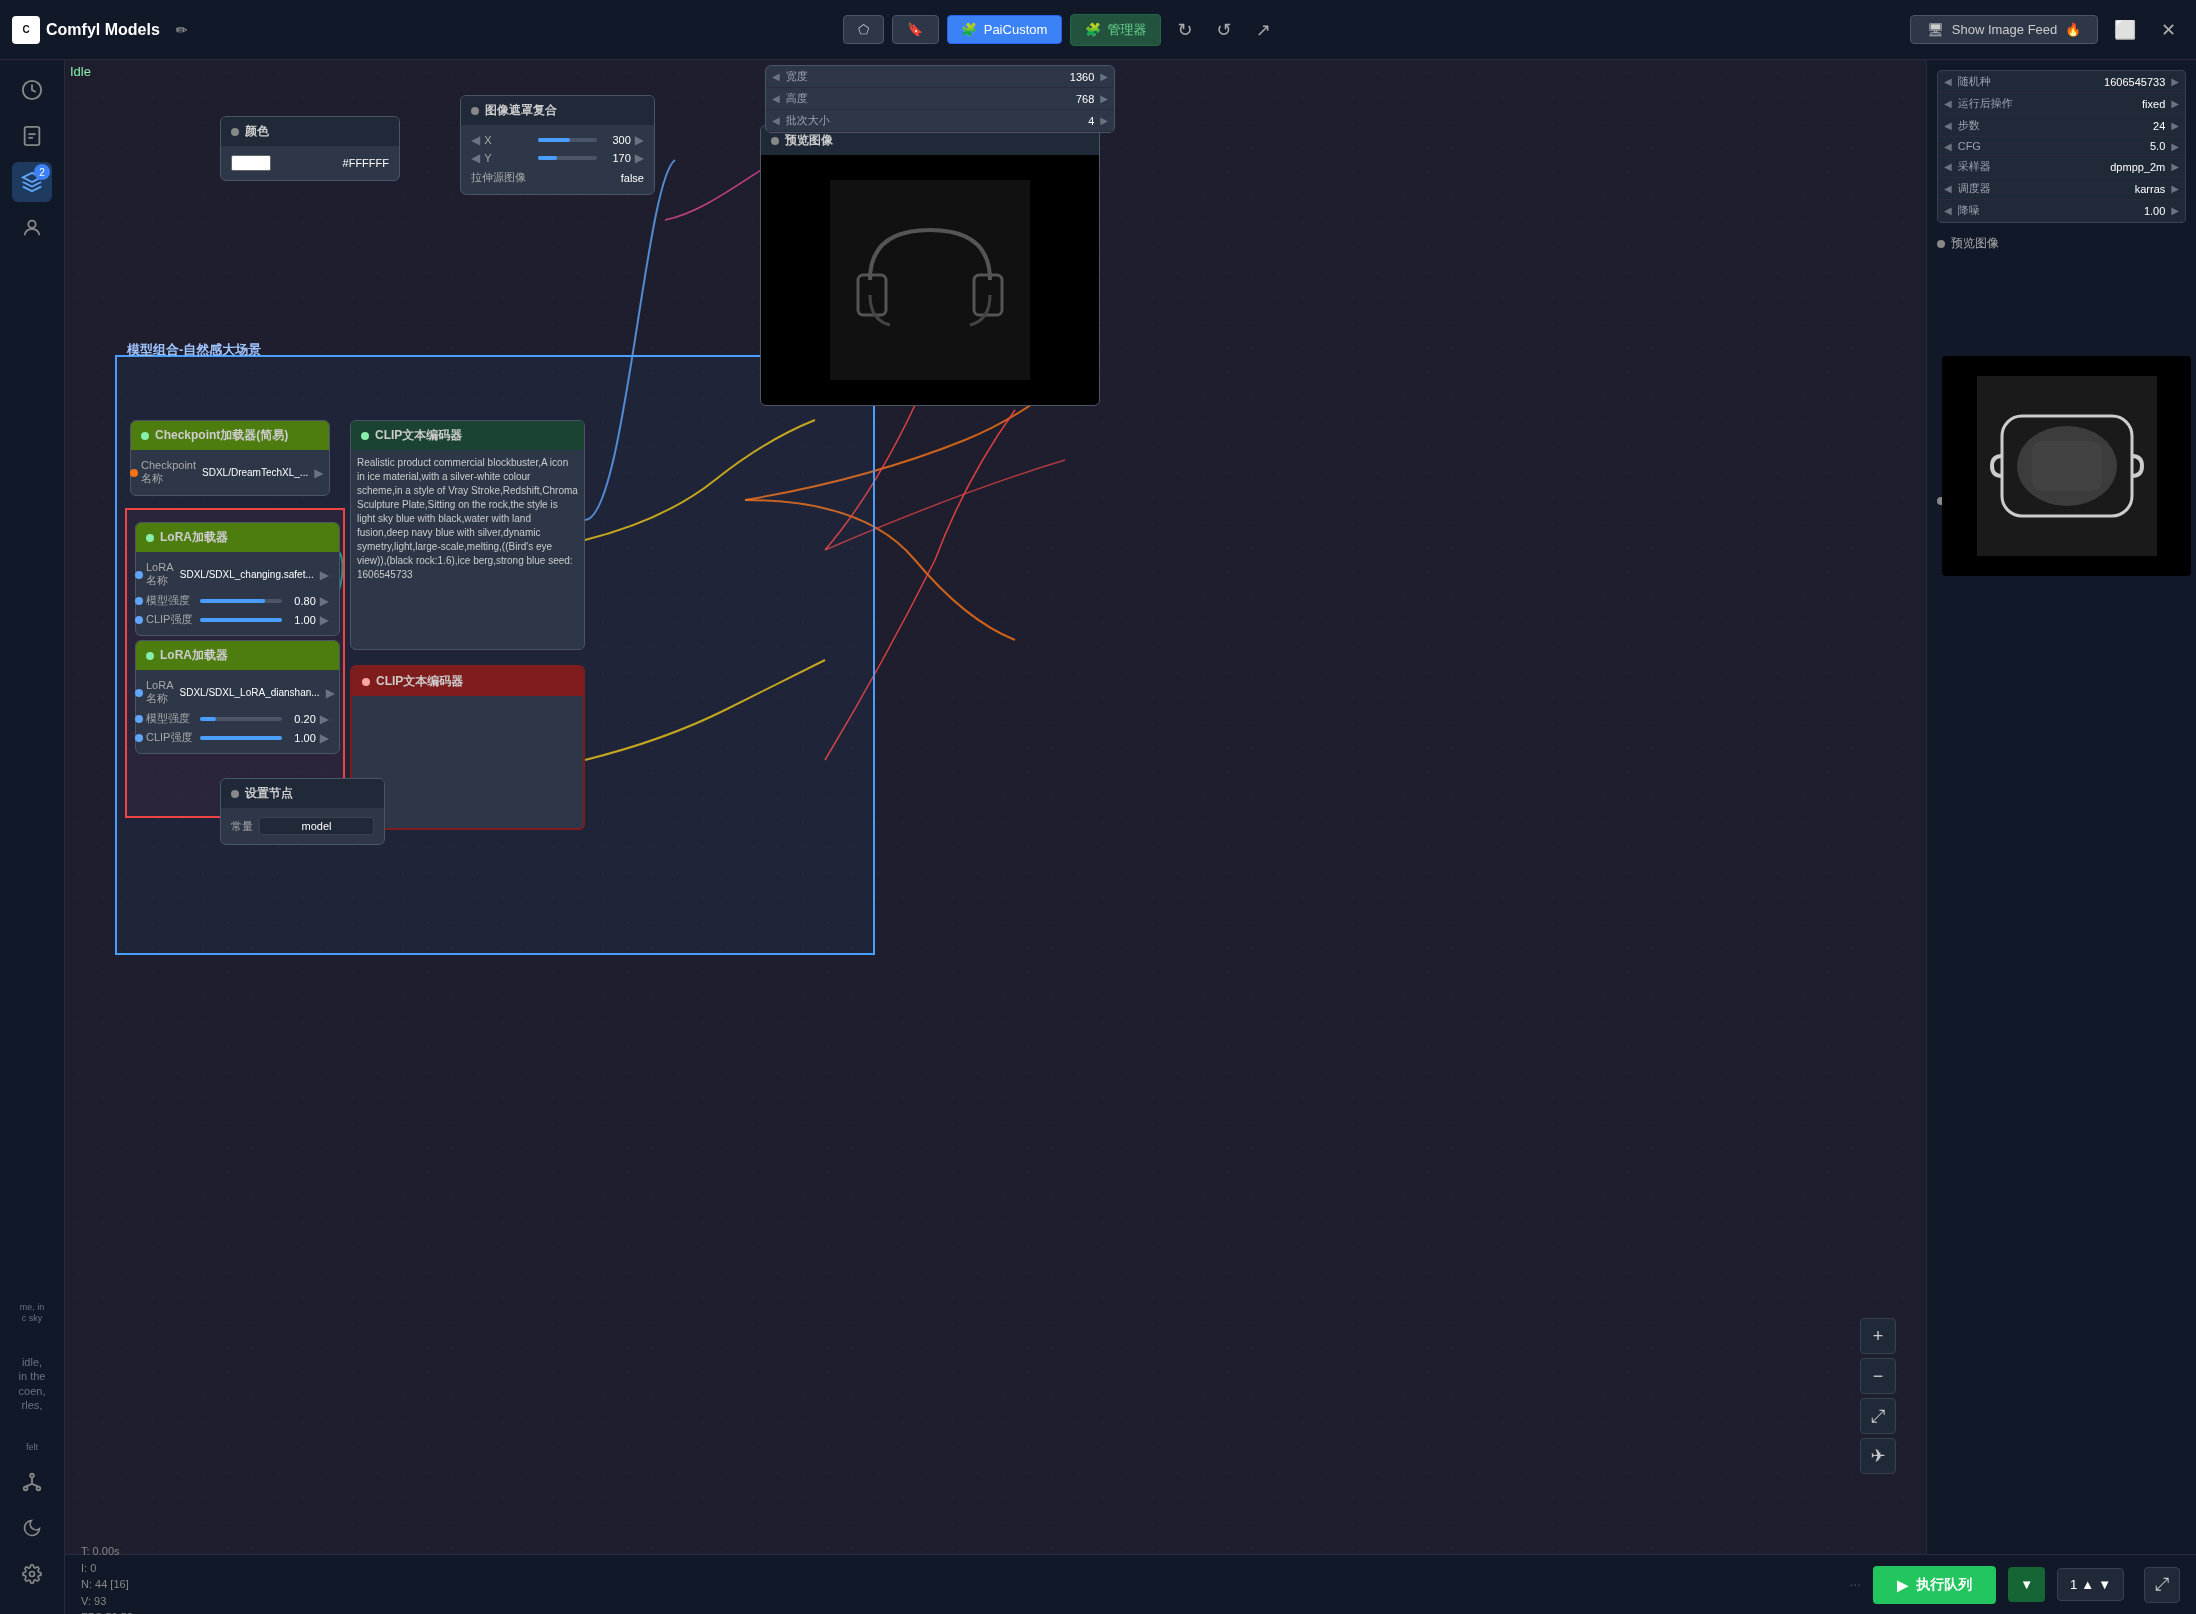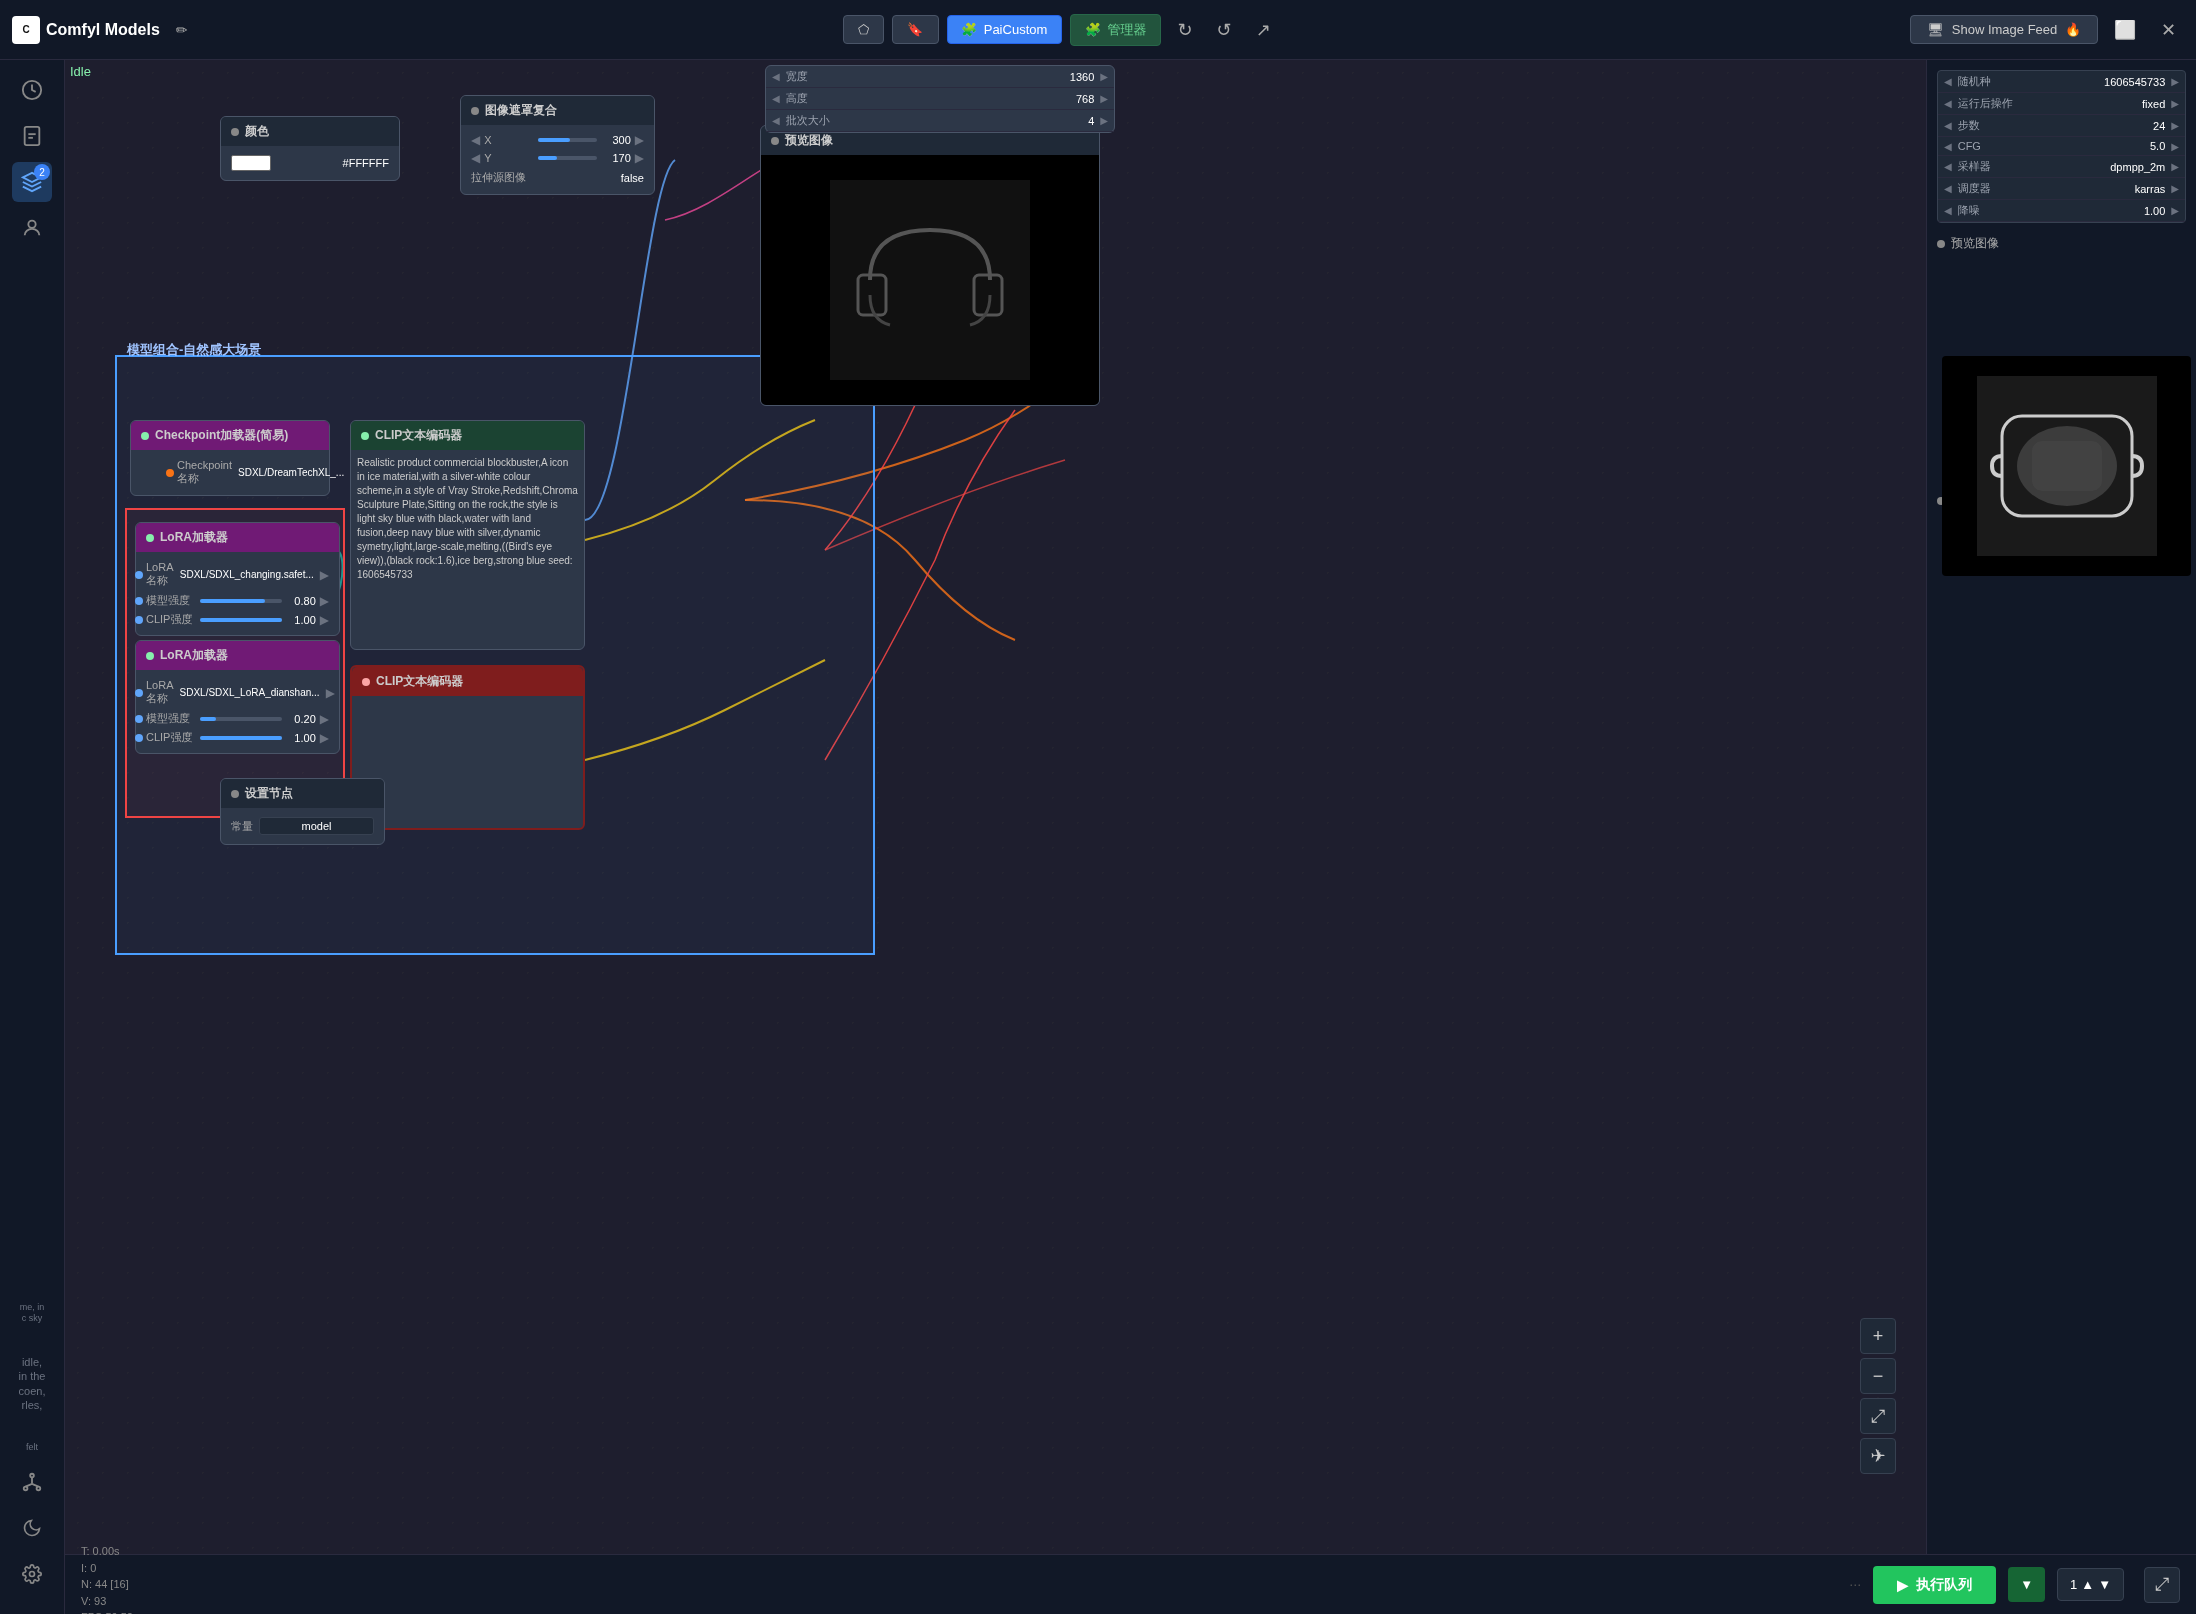--- a/index.html
+++ b/index.html
@@ -193,21 +193,21 @@
       display: flex;
       align-items: center;
       justify-content: space-between;
       padding: 3px 0;
       gap: 6px;
     }
     .node-label { color: #aaa; font-size: 11px; }
     .node-value { color: #fff; font-size: 11px; }
 
     
-    .header-green { background: #701a75; }
+    .header-green { background: #4d7c0f; }
     .header-dark-green { background: #1b4332; }
     .header-dark { background: #1f2937; }
 
     
     .group-box {
       position: absolute;
       border: 2px solid #4a9eff;
       border-radius: 0;
       background: rgba(74, 158, 255, 0.05);
     }
@@ -623,21 +623,21 @@
       </div>
     </div>
   </div>
 
   <div class="node" style="left:65px; top:360px; width:200px;">
     <div class="node-header header-green">
       <span class="dot" style="background:#86efac;"></span>
       <span>Checkpoint加载器(简易)</span>
     </div>
     <div class="node-body">
-      <div class="node-row" style="position:relative;margin-left:36px;">
+      <div class="node-row" style="position:relative;">
         <span class="port-indicator" style="background:#f97316;position:absolute;left:-14px;"></span>
         <span class="node-label">Checkpoint名称</span>
         <span class="node-value" style="font-size:10px;">SDXL/DreamTechXL_...</span>
         <span class="arrow-right">▶</span>
       </div>
     </div>
   </div>
 
   <div class="node" style="left:285px; top:360px; width:235px; height:230px;">
     <div class="node-header header-dark-green">

